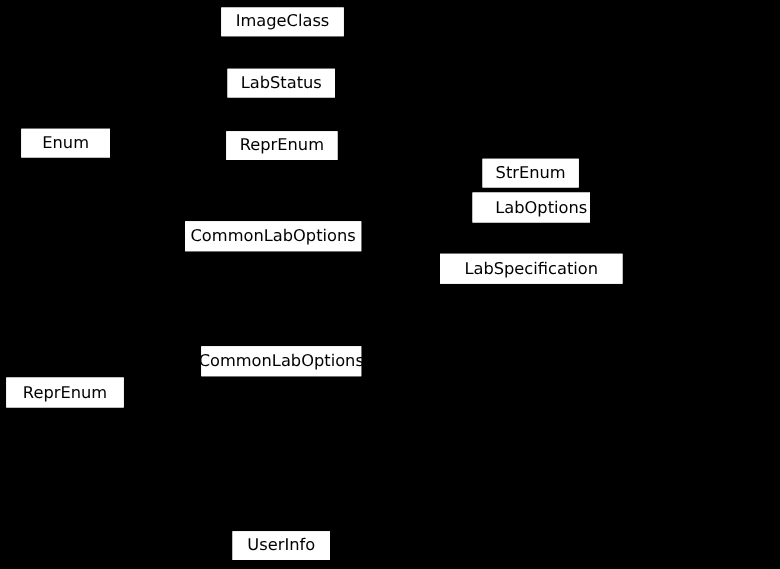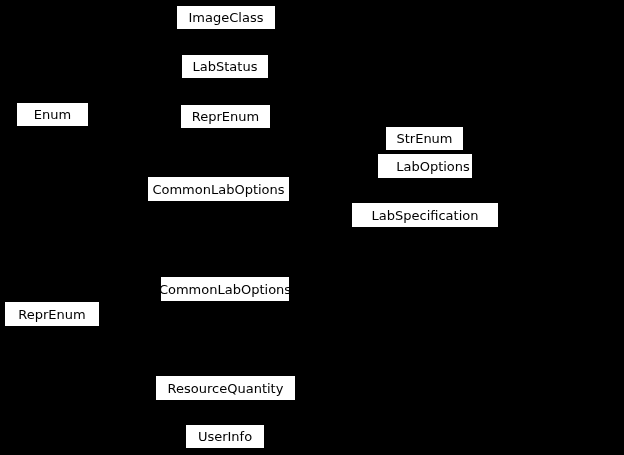--- a/index.html
+++ b/index.html
@@ -37,15 +37,14 @@
     <div class="node" style="left: 177px; top: 6px; width: 98px; height: 23px;">ImageClass</div>
     <div class="node" style="left: 17px; top: 55px; width: 71px; height: 23px; margin-top: 48px;">Enum</div>
     <div class="node" style="left: 182px; top: 55px; width: 86px; height: 23px;">LabStatus</div>
     <div class="node" style="left: 181px; top: 105px; width: 89px; height: 23px;">ReprEnum</div>
     <div class="node" style="left: 386px; top: 105px; width: 77px; height: 23px; margin-top: 22px;">StrEnum</div>
     <div class="node" style="left: 378px; top: 154px; width: 94px; height: 24px; padding-left: 16px;">LabOptions</div>
     <div class="node" style="left: 148px; top: 177px; width: 141px; height: 24px;">CommonLabOptions</div>
     <div class="node" style="left: 352px; top: 203px; width: 146px; height: 24px;">LabSpecification</div>
     <div class="node" style="left: 161px; top: 277px; width: 128px; height: 24px;">CommonLabOptions</div>
     <div class="node" style="left: 5px; top: 302px; width: 94px; height: 24px;">ReprEnum</div>
-    <div class="node" style="left: 156px; top: 376px; width: 139px; height: 24px;">ResourceQuantity</div>
     <div class="node" style="left: 186px; top: 425px; width: 78px; height: 23px;">UserInfo</div>
   </div>
 
 </body></html>

